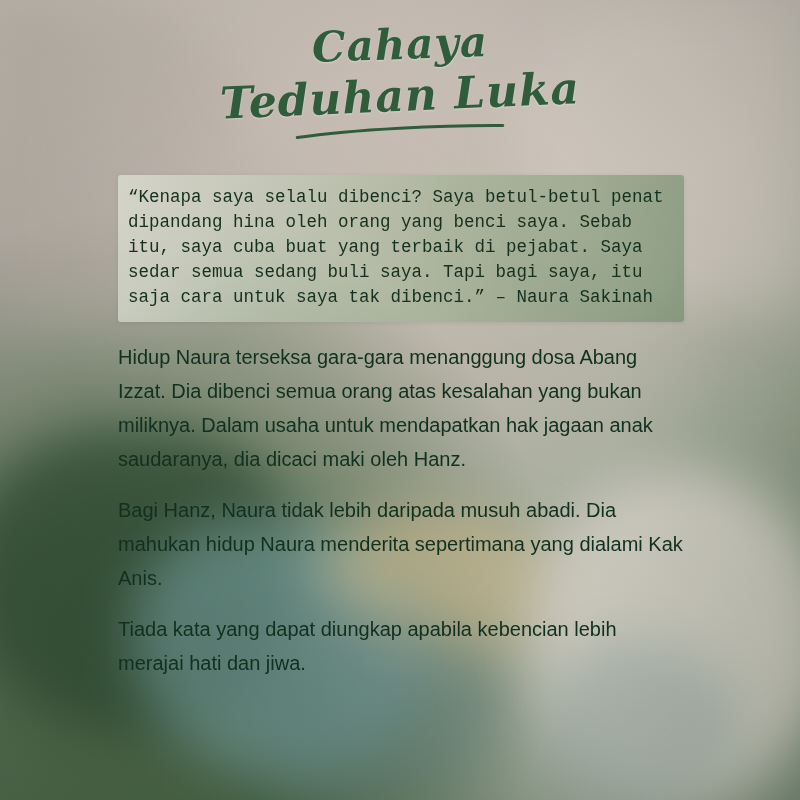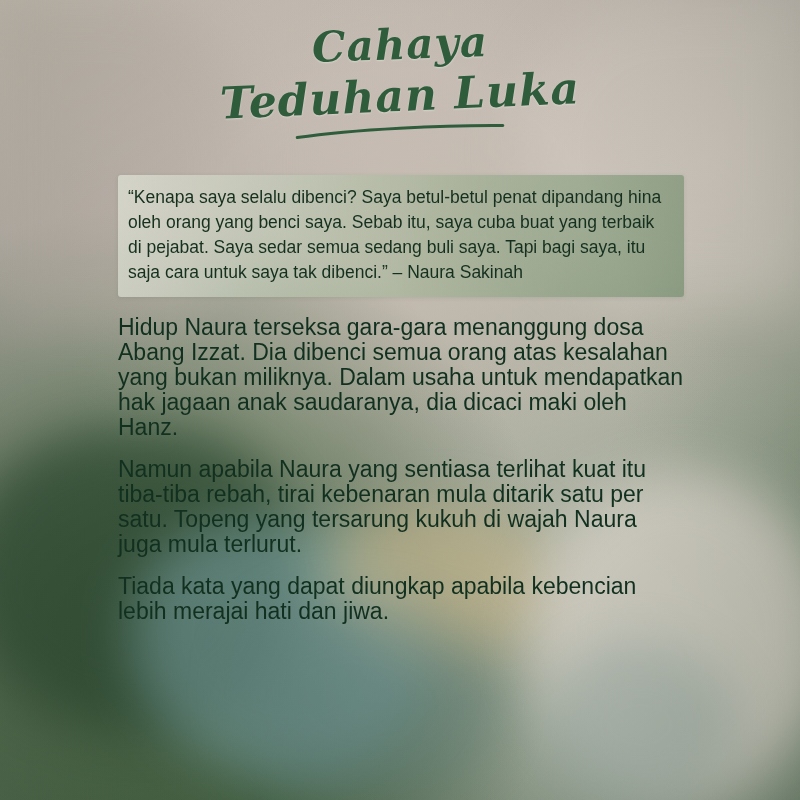--- a/index.html
+++ b/index.html
@@ -68,24 +68,25 @@
     background: linear-gradient(100deg, rgba(232,236,224,0.62) 0%, rgba(150,175,140,0.48) 55%, rgba(96,130,92,0.55) 100%);
     border-radius: 3px;
     padding: 10px 14px 12px 10px;
     margin-bottom: 18px;
     box-shadow: 0 1px 4px rgba(40,60,40,0.10);
   }
   .quote-box p {
     font-size: 17.5px;
     line-height: 25px;
     color: #16301f;
+    font-family: Liberation Mono, monospace;
   }
   .para {
-    font-size: 23px;
-    line-height: 25px;
+    font-size: 20px;
+    line-height: 34px;
     color: #12301f;
     margin-bottom: 17px;
   }
   .para:last-child { margin-bottom: 8px; }
   .body-block { margin-top: 2px; }
 </style>
 </head>
 <body>
 
 <div id="poster">
@@ -110,18 +111,18 @@
 
   <div class="content">
 
     <div class="quote-box">
       <p>“Kenapa saya selalu dibenci? Saya betul-betul penat dipandang hina oleh orang yang benci saya. Sebab itu, saya cuba buat yang terbaik di pejabat. Saya sedar semua sedang buli saya. Tapi bagi saya, itu saja cara untuk saya tak dibenci.” – Naura Sakinah</p>
     </div>
 
 
     <div class="body-block">
       <p class="para">Hidup Naura terseksa gara-gara menanggung dosa Abang Izzat. Dia dibenci semua orang atas kesalahan yang bukan miliknya. Dalam usaha untuk mendapatkan hak jagaan anak saudaranya, dia dicaci maki oleh Hanz.</p>
-      <p class="para">Namun apabila Naura yang sentiasa terlihat kuat itu tiba-tiba rebah, tirai kebenaran mula ditarik satu per satu. Topeng yang tersarung kukuh di wajah Naura juga mula terlurut.</p>
+      <p class="para">Bagi Hanz, Naura tidak lebih daripada musuh abadi. Dia mahukan hidup Naura menderita sepertimana yang dialami Kak Anis.</p>
       <p class="para">Tiada kata yang dapat diungkap apabila kebencian lebih merajai hati dan jiwa.</p>
     </div>
 
   </div>
 </div>
 
 </body></html>

